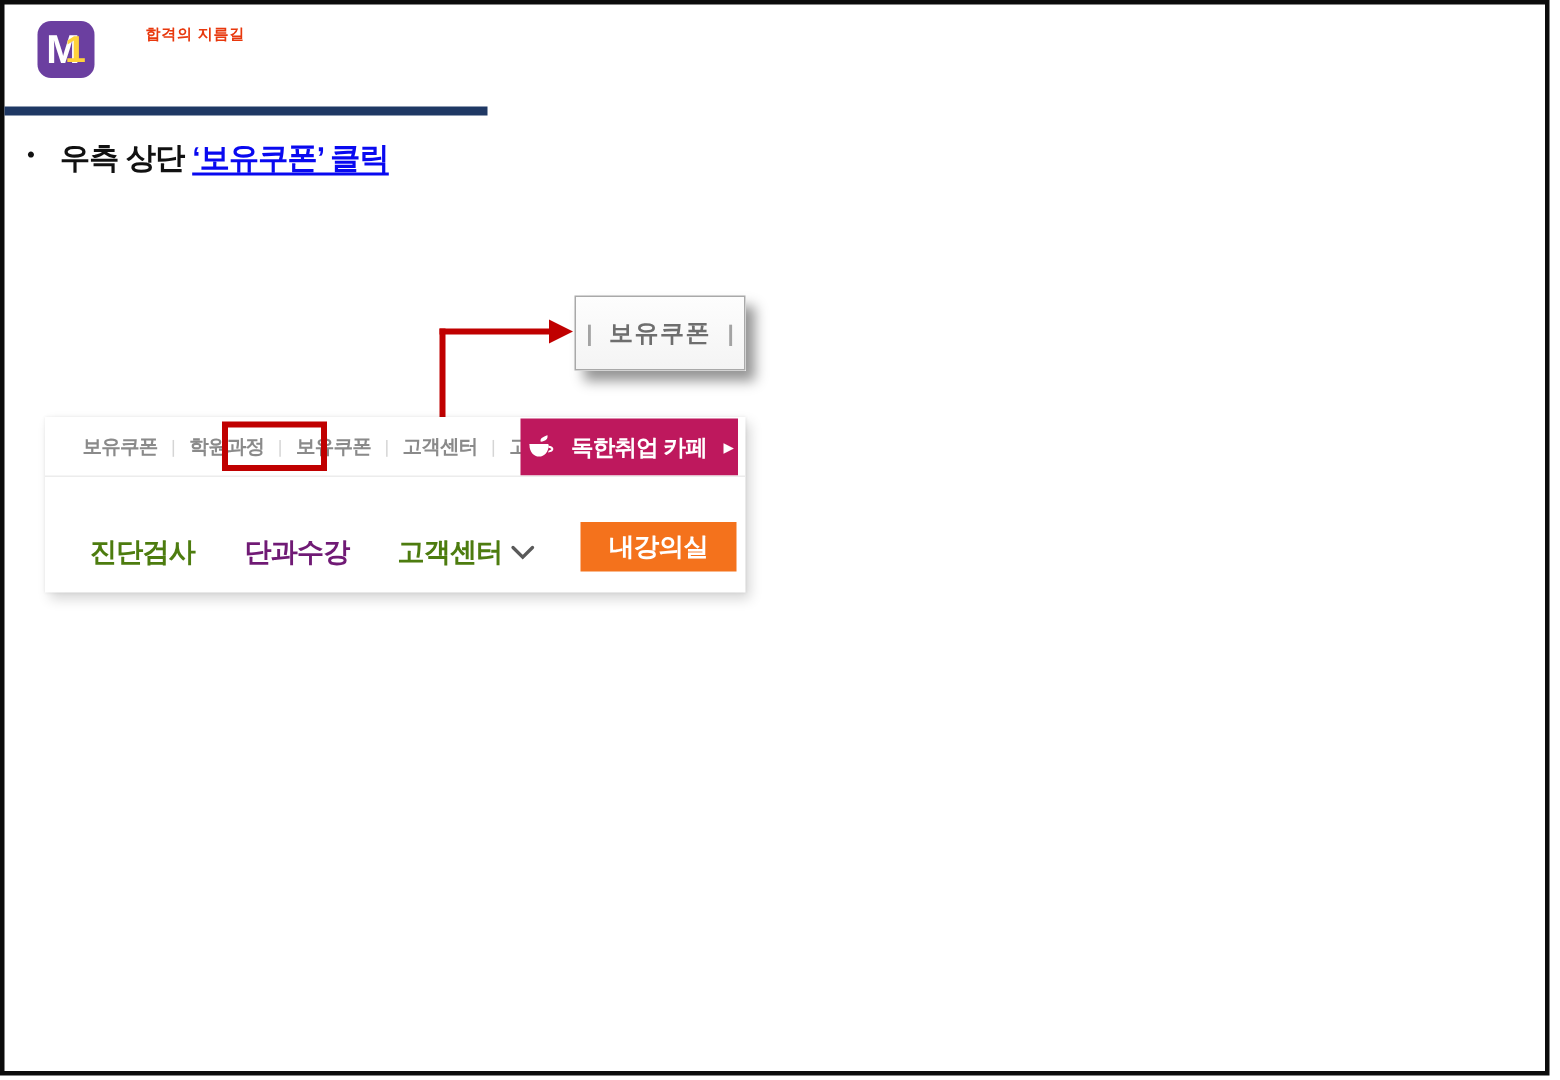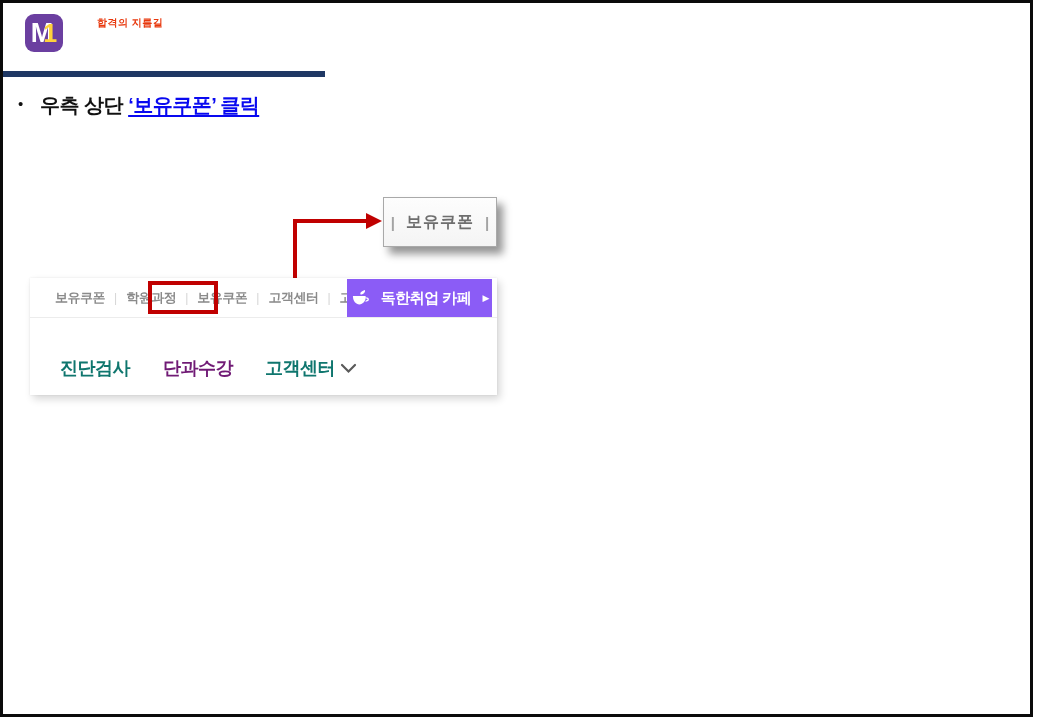--- a/index.html
+++ b/index.html
@@ -52,28 +52,28 @@
 
   
   .panel {
     position:absolute; left:30px; top:278px; width:467px; height:117px; background:#ffffff;
     box-shadow:3px 4px 8px rgba(0,0,0,0.16), 0 0 2px rgba(0,0,0,0.08);
   }
   .util-row { position:absolute; left:0; top:0; width:100%; height:39px; display:flex; align-items:center; padding-left:25px; }
   .util-item { color:#8A8A8A; font-size:13px; font-weight:600; letter-spacing:-0.5px; cursor:pointer; }
   .util-sep  { color:#D5D5D5; font-size:12px; margin:0 9px; }
   .cafe-btn {
-    position:absolute; left:317px; top:1px; width:145px; height:38px; background:#8b5cf6;
+    position:absolute; left:317px; top:1px; width:145px; height:38px; background:#be185d;
     display:flex; align-items:center; justify-content:center; gap:9px; color:#fff; cursor:pointer;
   }
   .cafe-btn .cafe-label { font-size:15px; font-weight:700; letter-spacing:-0.5px; }
   .cafe-btn .cafe-arrow { font-size:9px; margin-left:2px; }
   .panel-divider { position:absolute; left:0; top:39px; width:100%; height:1px; background:#ECECEC; }
   .main-row { position:absolute; left:0; top:70px; width:100%; height:45px; }
-  .main-item { position:absolute; top:8px; font-size:18px; font-weight:700; color:#0f766e; letter-spacing:-0.5px; cursor:pointer; }
+  .main-item { position:absolute; top:8px; font-size:18px; font-weight:700; color:#4d7c0f; letter-spacing:-0.5px; cursor:pointer; }
   .mi-0 { left:30px; }
   .mi-1 { left:133px; color:#701a75; }
   .mi-2 { left:235px; }
   .chevron { position:absolute; left:310px; top:15px; cursor:pointer; }
   .classroom-btn {
     position:absolute; left:357px; top:0px; width:104px; height:33px; background:#F4721C;
     display:flex; align-items:center; justify-content:center; color:#fff;
     font-size:17px; font-weight:700; letter-spacing:-0.5px; cursor:pointer;
   }
 </style>
@@ -130,17 +130,18 @@
 
     <div class="panel-divider"></div>
 
     <div class="main-row">
       <span class="main-item mi-0">진단검사</span>
       <span class="main-item mi-1">단과수강</span>
       <span class="main-item mi-2">고객센터</span>
       <svg class="chevron" width="17" height="11" viewBox="0 0 17 11">
         <polyline points="2,2 8.5,8.5 15,2" fill="none" stroke="#5a5a5a" stroke-width="2.2" stroke-linecap="round"></polyline>
       </svg>
+      <div class="classroom-btn">내강의실</div>
     </div>
   </div>
 
   <div class="red-rect"></div>
 </div>
 
 </body></html>

